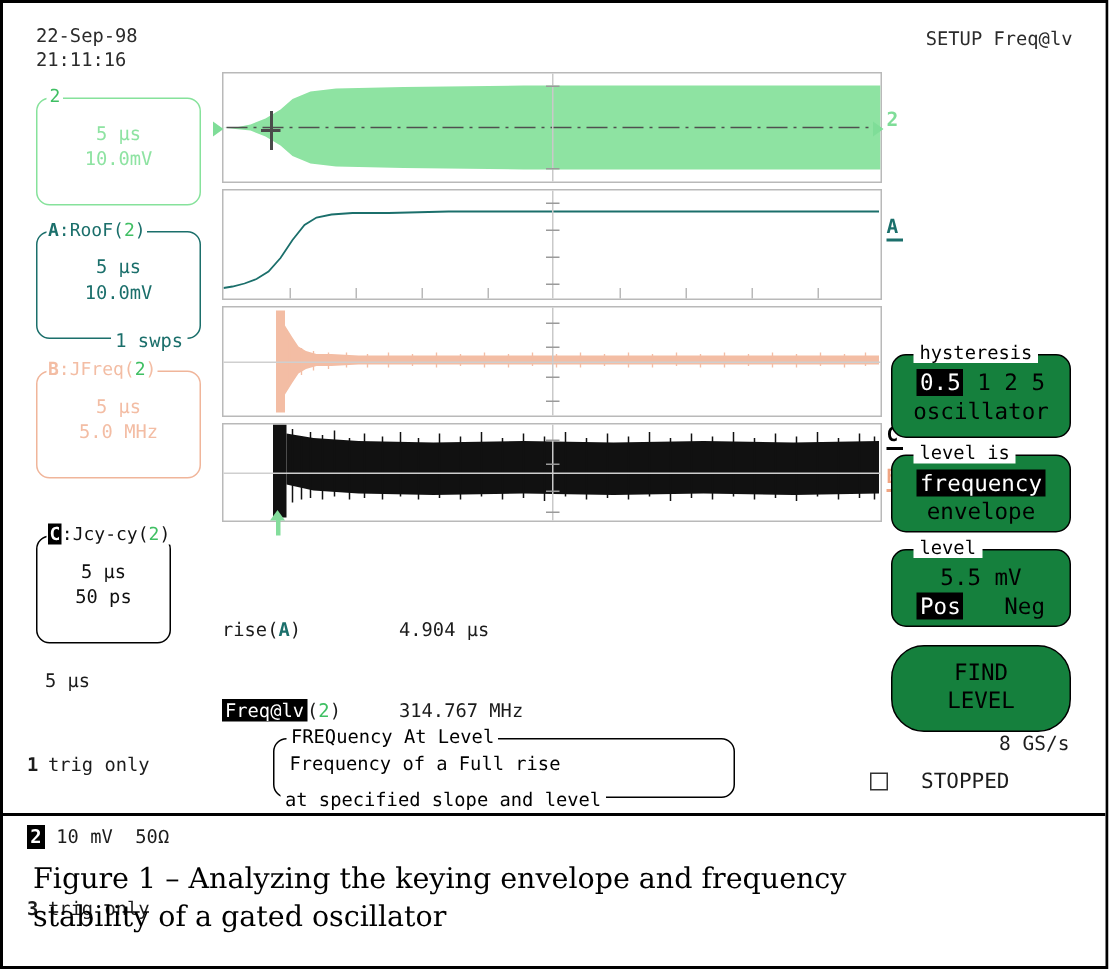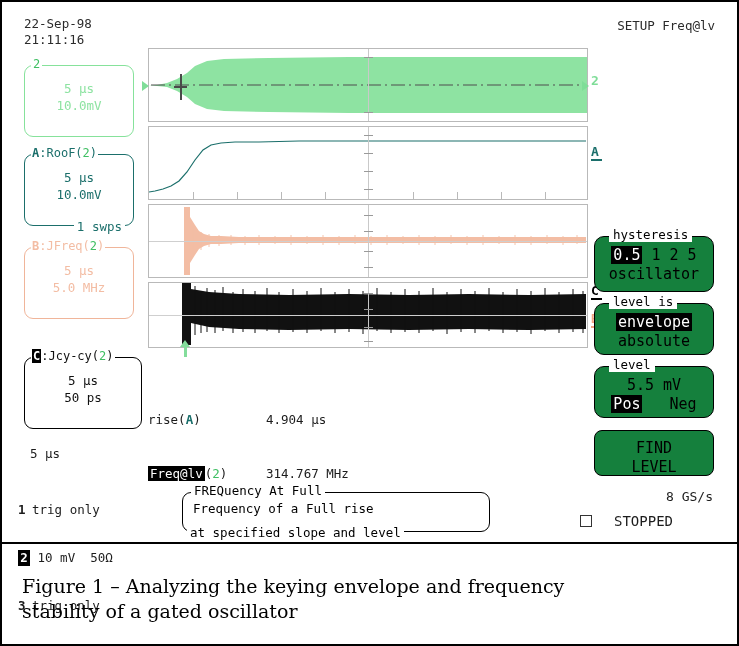--- a/index.html
+++ b/index.html
@@ -16,21 +16,21 @@
   .dbox{position:absolute;box-sizing:border-box;border:1.6px solid #000;border-radius:9px;background:#fff;}
   .dbox .tag{position:absolute;left:6px;top:-9px;background:#fff;padding:0 1px;font-size:12px;line-height:14px;white-space:pre;}
   .dbox .tagmark{display:inline-block;padding:0 1px;}
   .dbox .rows{position:absolute;left:0;right:0;top:14px;text-align:center;font-size:12.5px;line-height:17px;white-space:pre;}
   .dbox .foot{position:absolute;right:8px;bottom:-9px;background:#fff;padding:0 3px;font-size:12.5px;line-height:14px;white-space:pre;}
 
   .box-ch2{left:22px;top:63px;width:110px;height:72px;border-color:#86e29b;color:#8ee3a2;}
   .box-ch2 .tag{color:#3fbf63;}
   .box-a{left:22px;top:152px;width:110px;height:72px;border-color:#1b6f6b;color:#1b6f6b;}
   .box-b{left:22px;top:245px;width:110px;height:72px;border-color:#f0b59a;color:#f3bda4;}
-  .box-c{left:22px;top:355px;width:118px;height:72px;border-color:#000;color:#111;}
+  .box-c{left:22px;top:355px;width:90px;height:72px;border-color:#000;color:#111;}
 
   .invchip{background:#000;color:#fff;padding:0 1px;}
   .grnd{color:#3fbf63;}
 
   
   .grid-wrap{position:absolute;left:146px;top:46px;width:440px;height:300px;}
   .panel{position:absolute;left:0;width:440px;box-sizing:border-box;border:1px solid #b9b9b9;background:#fff;}
   .p1{top:0;height:74px;}
   .p2{top:78px;height:74px;}
   .p3{top:156px;height:74px;}
@@ -68,21 +68,21 @@
   .meas .lbl{display:inline-block;width:118px;}
   .meas .val{display:inline-block;}
 
   
   .mpanel{position:absolute;box-sizing:border-box;border:1.6px solid #000;border-radius:10px;background:#15803d;}
   .mpanel .mtitle{position:absolute;left:14px;top:-9px;background:#fff;padding:0 4px;font-size:12.5px;line-height:14px;white-space:pre;color:#000;}
   .mpanel .mbody{position:absolute;left:0;right:0;top:9px;text-align:center;font-size:15px;line-height:19px;white-space:pre;color:#000;}
   .m-hyst{left:592px;top:234px;width:120px;height:56px;}
   .m-levelis{left:592px;top:301px;width:120px;height:52px;}
   .m-level{left:592px;top:364px;width:120px;height:52px;}
-  .m-find{left:592px;top:428px;width:120px;height:46px;border-radius:8px;}
+  .m-find{left:592px;top:428px;width:120px;height:58px;border-radius:22px;}
   .m-find .mbody{top:8px;line-height:19px;}
   .sel{background:#000;color:#fff;padding:0 2px;}
 
   
   .tb{position:absolute;left:28px;top:444px;font-size:12.5px;color:#1c1c1c;white-space:pre;}
   .chlist{position:absolute;left:16px;top:468px;font-size:12.5px;line-height:16px;white-space:pre;color:#1c1c1c;}
   .chlist .num{display:inline-block;width:14px;font-weight:bold;}
   .chlist .numsel{display:inline-block;width:12px;font-weight:bold;background:#000;color:#fff;text-align:center;}
 
   .descbox{position:absolute;left:180px;top:490px;width:308px;height:40px;box-sizing:border-box;border:1.5px solid #000;border-radius:9px;background:#fff;}
@@ -269,21 +269,21 @@
       <div><span class="lbl"><span class="sel">Freq@lv</span><span>(</span><span class="grnd">2</span><span>)</span></span><span class="val">314.767 MHz</span></div>
     </div>
 
     <div class="mpanel m-hyst">
       <div class="mtitle">hysteresis</div>
       <div class="mbody"><span class="sel">0.5</span> <span>1</span> <span>2</span> <span>5</span><br><span>oscillator</span></div>
     </div>
 
     <div class="mpanel m-levelis">
       <div class="mtitle">level is</div>
-      <div class="mbody"><span class="sel">envelope</span><br><span>absolute</span></div>
+      <div class="mbody"><span class="sel">frequency</span><br><span>envelope</span></div>
     </div>
 
     <div class="mpanel m-level">
       <div class="mtitle">level</div>
       <div class="mbody"><span>5.5 mV</span><br><span class="sel">Pos</span>&nbsp;&nbsp;&nbsp;<span>Neg</span></div>
     </div>
 
     <div class="mpanel m-find">
       <div class="mbody"><span>FIND</span><br><span>LEVEL</span></div>
     </div>
@@ -291,21 +291,21 @@
     <div class="tb">5 µs</div>
 
     <div class="chlist">
       <div><span class="num">1</span><span>trig only</span></div>
       <div><span class="numsel">2</span> <span>10 mV  50Ω</span></div>
       <div><span class="num">3</span><span>trig only</span></div>
       
     </div>
 
     <div class="descbox">
-      <div class="dtitle">FREQuency At Full</div>
+      <div class="dtitle">FREQuency At Level</div>
       <div class="dl1">Frequency of a Full rise</div>
       <div class="dl2">at specified slope and level</div>
     </div>
 
     <div class="rate">8 GS/s</div>
     <div class="stopbox"></div>
     <div class="stopped">STOPPED</div>
   </div>
 
   <div class="sep"></div>

